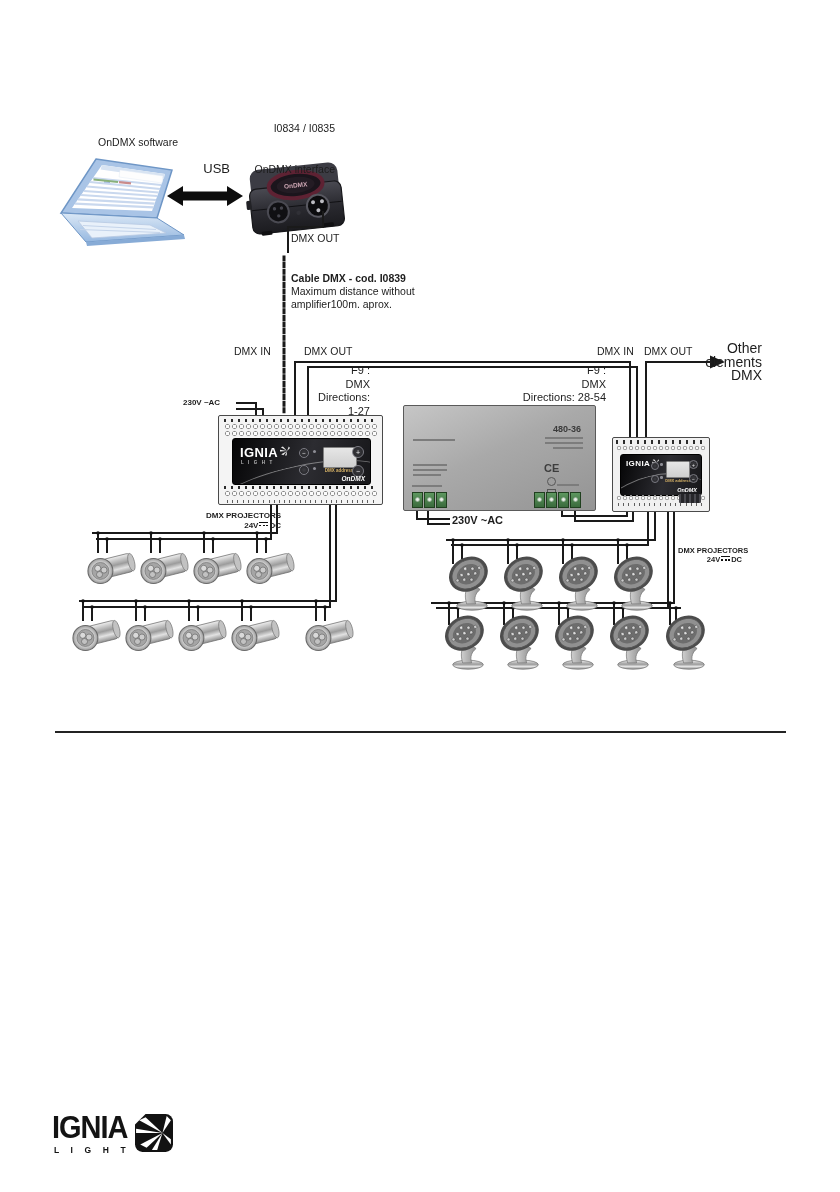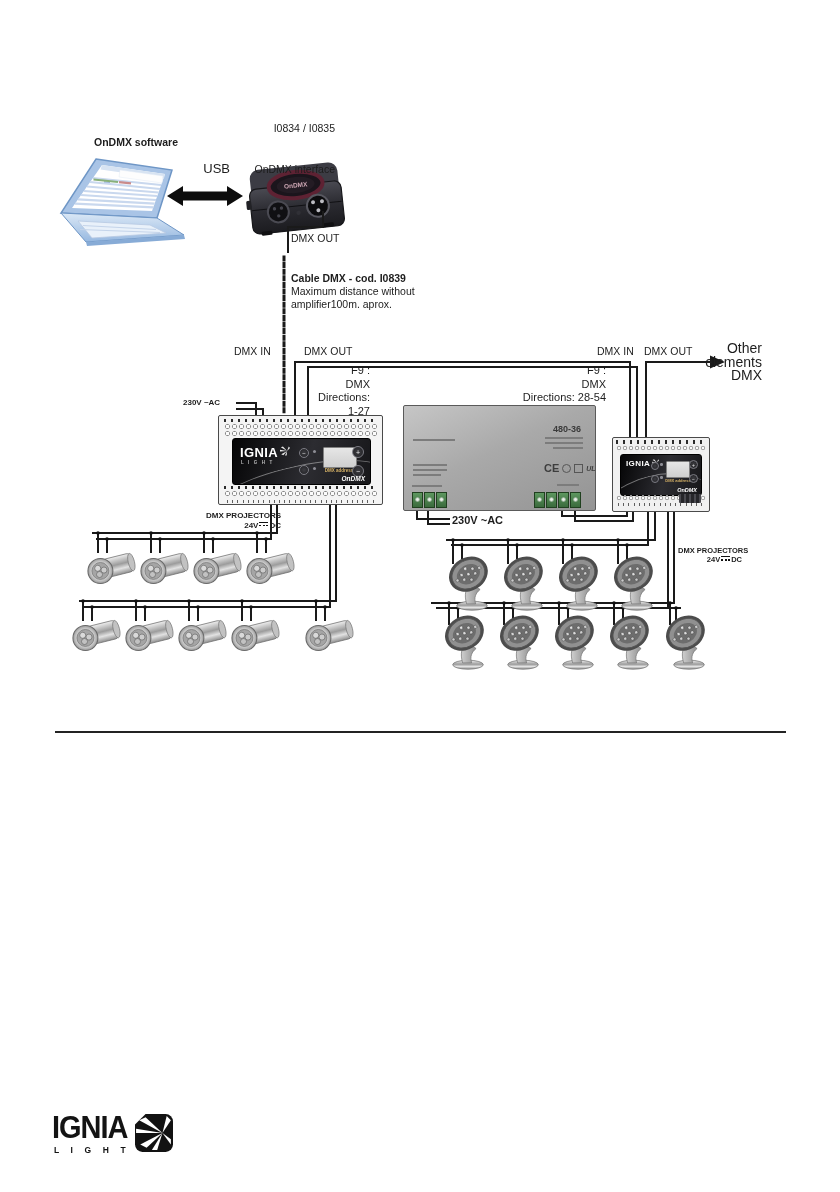--- a/index.html
+++ b/index.html
@@ -310,21 +310,21 @@
       <use href="#proj-right" x="553" y="549" width="58" height="63"></use>
       <use href="#proj-right" x="608" y="549" width="58" height="63"></use>
       <use href="#proj-right" x="439" y="608" width="58" height="63"></use>
       <use href="#proj-right" x="494" y="608" width="58" height="63"></use>
       <use href="#proj-right" x="549" y="608" width="58" height="63"></use>
       <use href="#proj-right" x="604" y="608" width="58" height="63"></use>
       <use href="#proj-right" x="660" y="608" width="58" height="63"></use>
     </g>
   </svg>
 
-  <div class="lbl c" style="left:58px;top:136px;width:120px;font-weight:bold;">OnDMX software</div>
+  <div class="lbl c" style="left:58px;top:136px;width:120px;">OnDMX software</div>
   <div class="lbl c" style="left:235px;top:122px;width:100px;">I0834 / I0835</div>
   <div class="lbl c" style="left:235px;top:135px;width:100px;margin-top:28px;">OnDMX interface</div>
   <div class="lbl c" style="left:186px;top:162px;width:44px;font-size:13px;">USB</div>
   <div class="lbl" style="left:291px;top:232px;">DMX OUT</div>
 
   <div class="lbl b" style="left:291px;top:272px;">Cable DMX - cod. I0839</div>
   <div class="lbl" style="left:291px;top:285px;">Maximum distance without</div>
   <div class="lbl" style="left:291px;top:298px;">amplifier100m. aprox.</div>
 
   <div class="lbl" style="left:234px;top:345px;">DMX IN</div>
@@ -407,21 +407,21 @@
 
   <div class="device psu">
     <div class="lbl b" style="right:14px;top:17px;left:auto;font-size:9px;color:#3a3a3a;position:absolute;">480-36</div>
     <div class="tbar" style="left:9px;top:33px;width:42px;"></div>
     <div class="tbar" style="right:12px;top:31px;width:38px;"></div>
     <div class="tbar" style="right:12px;top:36px;width:38px;"></div>
     <div class="tbar" style="right:12px;top:41px;width:30px;"></div>
     <div class="tbar" style="left:9px;top:58px;width:34px;"></div>
     <div class="tbar" style="left:9px;top:63px;width:34px;"></div>
     <div class="tbar" style="left:9px;top:68px;width:28px;"></div>
-    <div class="cert" style="left:140px;top:56px;">
+    <div class="cert" style="left:140px;top:56px;flex-direction:column;">
       <span style="font-size:11px;font-weight:bold;">CE</span>
       <span class="cmark round"></span>
       <span class="cmark"></span>
       <span style="font-size:7px;font-weight:bold;font-style:italic;">UL</span>
     </div>
     <div class="tbar" style="right:16px;bottom:24px;width:22px;"></div>
     <div class="tbar" style="left:8px;bottom:23px;width:30px;"></div>
     <div class="gterm" style="left:8px;bottom:2px;">
       <span class="gcell"></span>
         <span class="gcell"></span>

